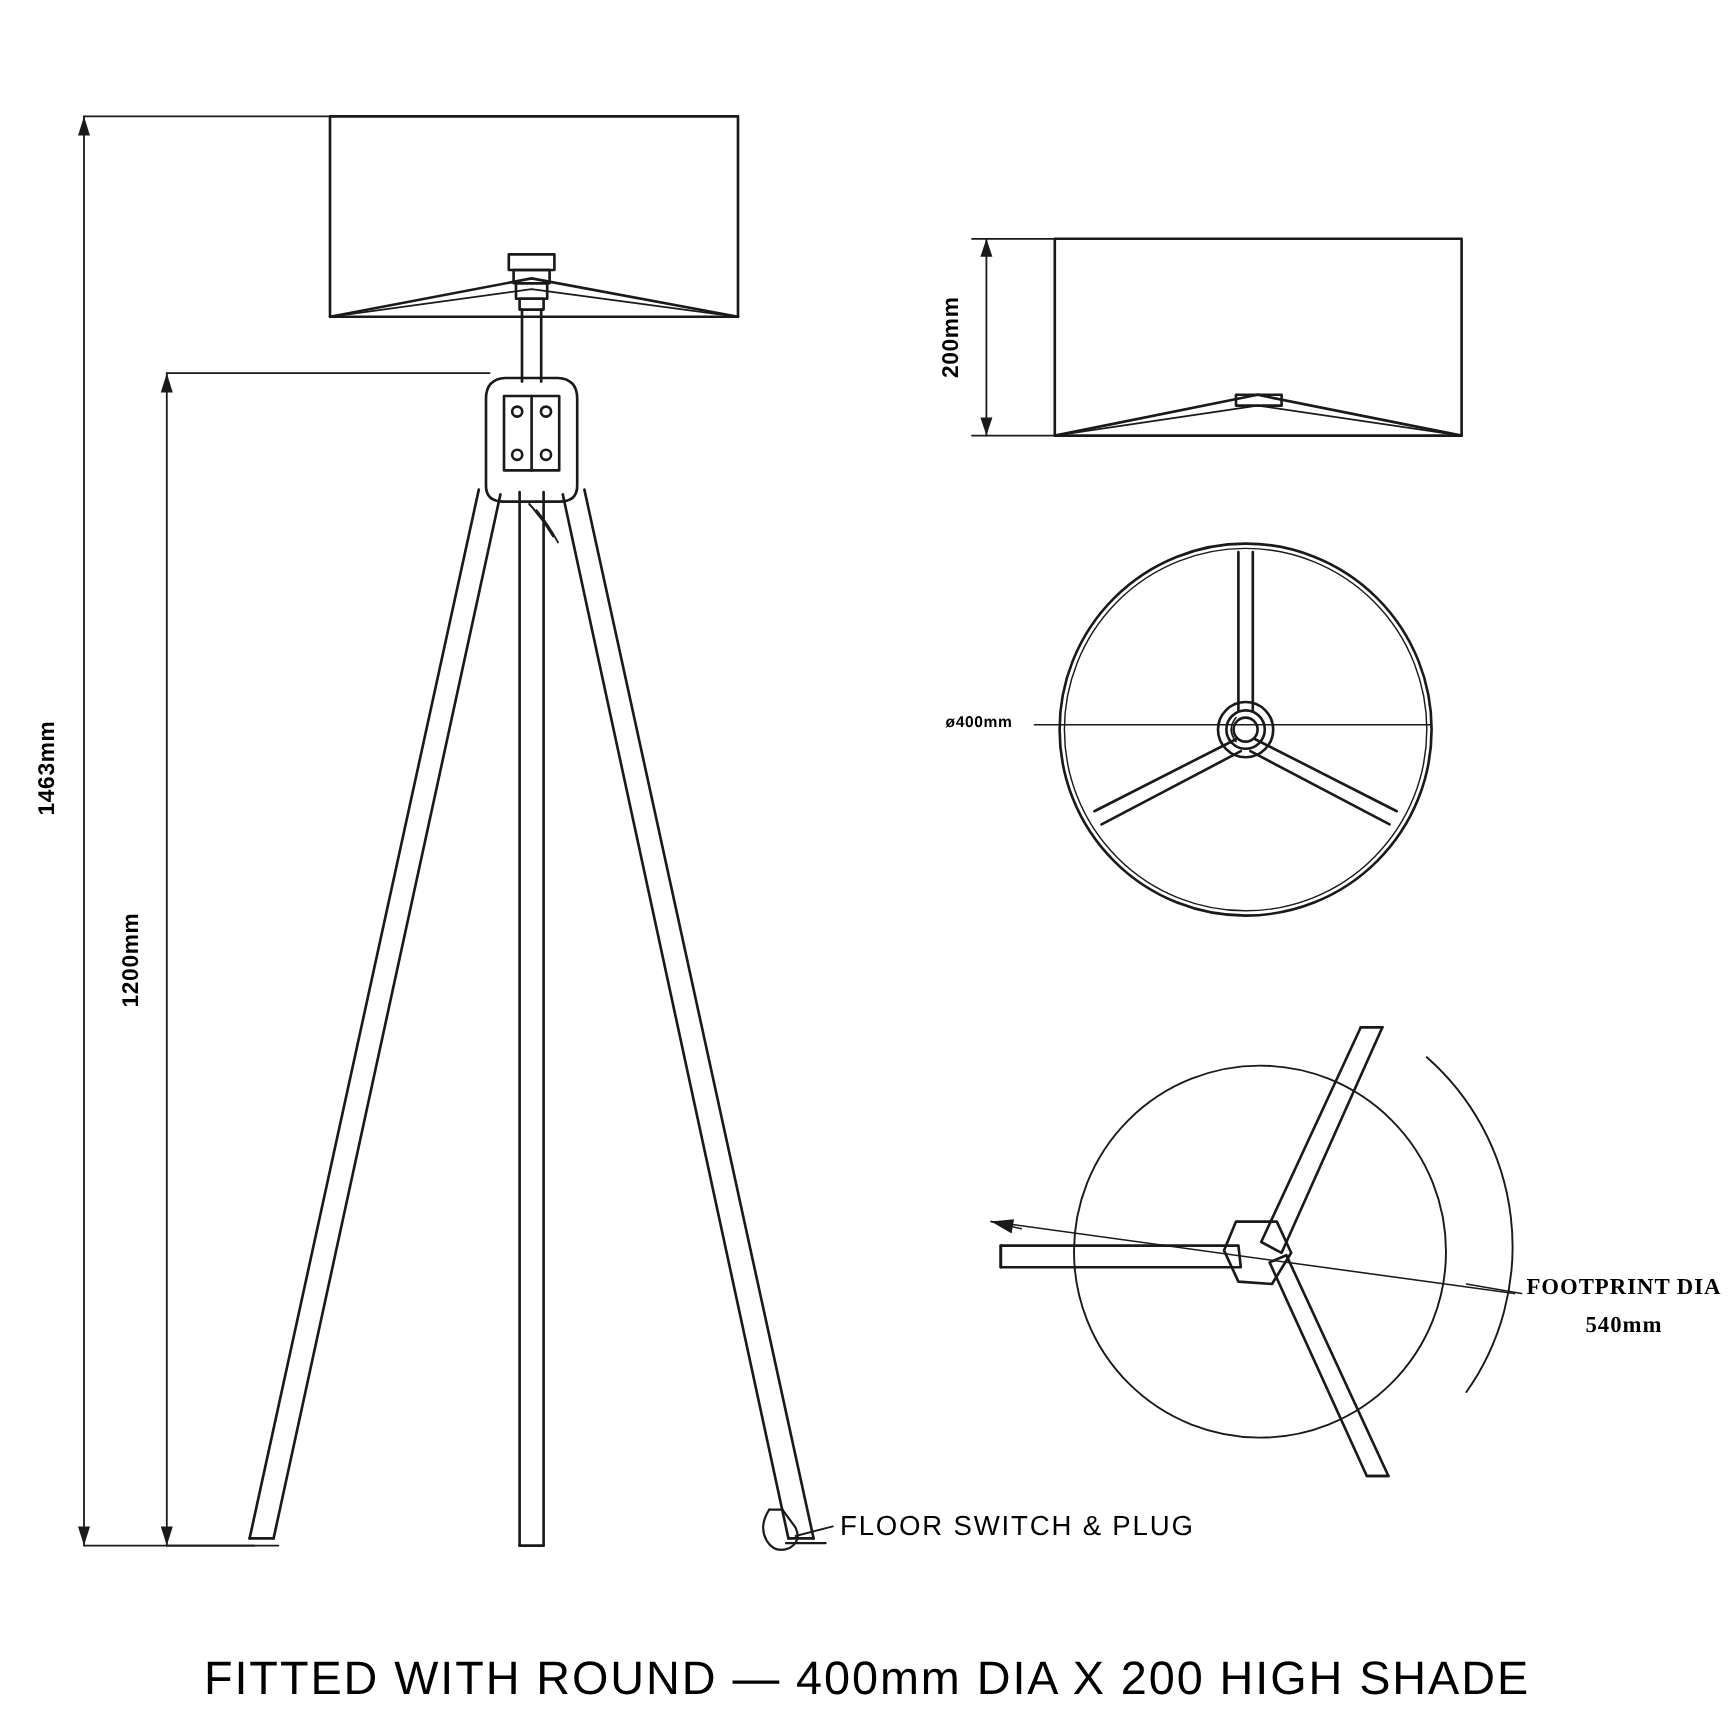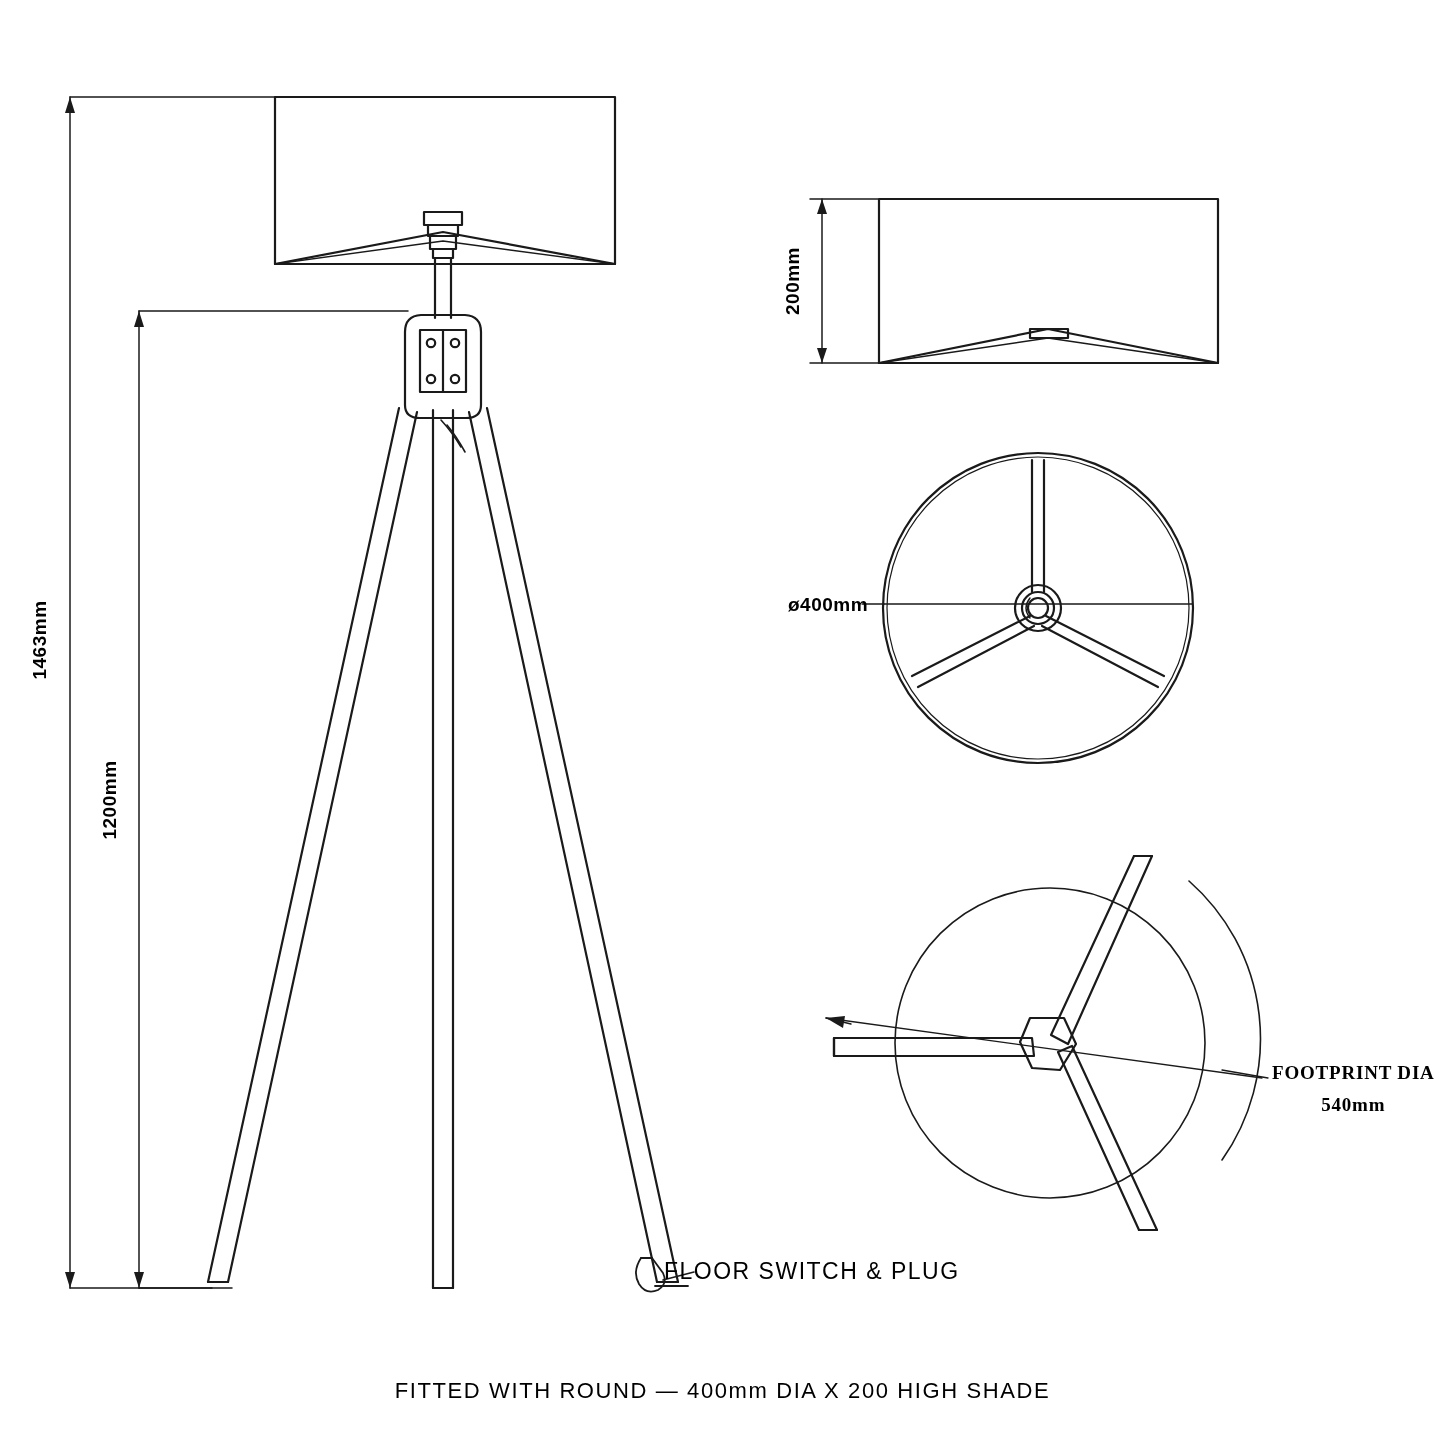--- a/index.html
+++ b/index.html
@@ -27,35 +27,35 @@
     white-space: nowrap;
     letter-spacing: 0.5px;
   }
   .dim-vert {
     font-weight: bold;
     font-size: 19px;
     transform-origin: left top;
   }
   .dim-h {
     font-weight: bold;
-    font-size: 19px;
+    font-size: 13px;
   }
   .note {
     font-size: 23px;
     letter-spacing: 1.5px;
   }
   .note-b {
     font-weight: bold;
     font-size: 19px;
     letter-spacing: 0.8px;
     text-align: center;
     font-family: Liberation Serif, serif;
   }
   .caption {
-    font-size: 22px;
+    font-size: 39px;
     letter-spacing: 1.6px;
   }
 </style>
 </head>
 <body>
 
 <div id="sheet">
 
   <svg width="1445" height="1445" viewBox="0 0 1445 1445">
     <g fill="none" stroke="#1a1a1a" stroke-width="2.2" stroke-linecap="round" stroke-linejoin="round">
@@ -195,21 +195,21 @@
 
   <div class="lbl dim-h" style="left:788px; top:594px;">
     <span>ø400mm</span>
   </div>
 
   <div class="lbl note-b" style="left:1272px; top:1062px;">
     <div>FOOTPRINT DIA</div>
     <div style="margin-top:10px;">540mm</div>
   </div>
 
-  <div class="lbl note" style="left:664px; top:1258px;">
+  <div class="lbl note" style="left:700px; top:1258px;">
     <span>FLOOR SWITCH &amp; PLUG</span>
   </div>
 
   <div class="lbl caption" style="left:0; top:1378px; width:1445px; text-align:center;">
     <span>FITTED WITH ROUND — 400mm DIA X 200 HIGH SHADE</span>
   </div>
 
 </div>
 
 </body></html>

